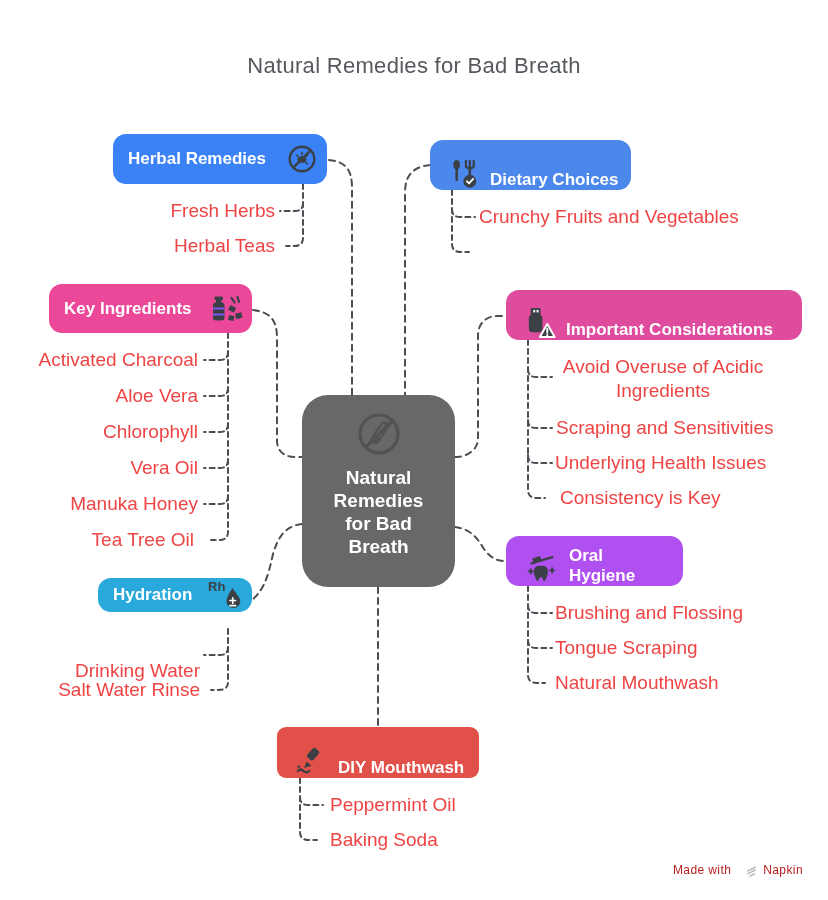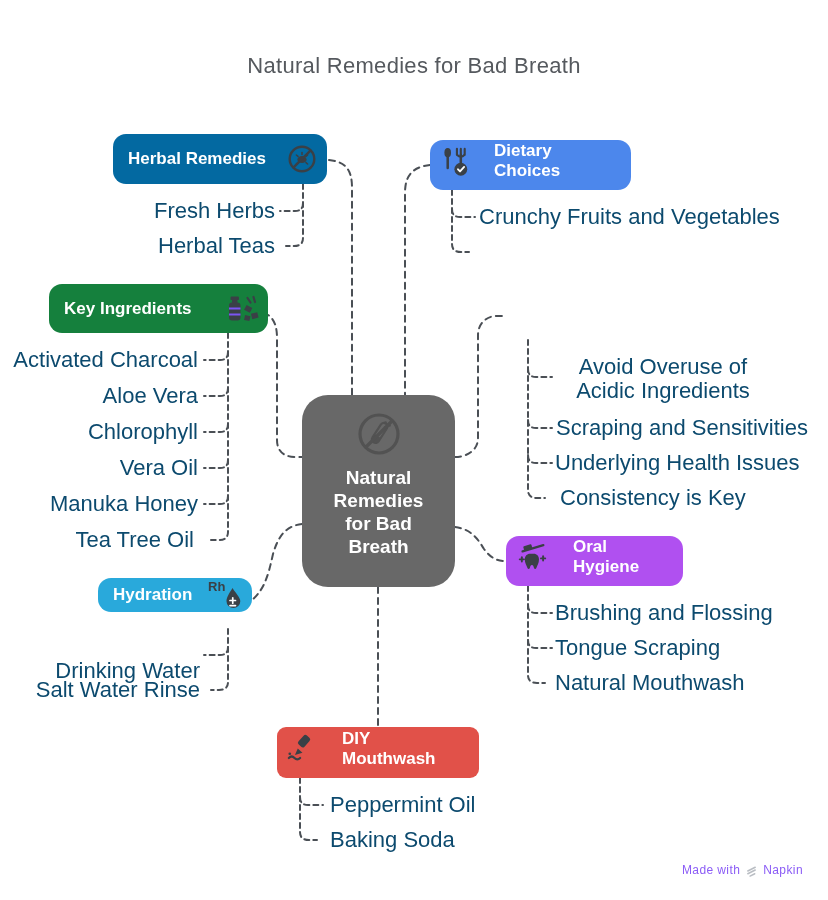--- a/index.html
+++ b/index.html
@@ -9,39 +9,39 @@
   }
   .title{
     position:absolute;top:53px;left:0;width:828px;text-align:center;
     font-size:22px;color:#55595E;letter-spacing:.3px;
   }
   .node{
     position:absolute;display:flex;align-items:center;border-radius:13px;
     box-sizing:border-box;color:#fff;font-size:17px;font-weight:bold;
   }
   .node.icon-right{justify-content:space-between;padding:0 9px 0 15px;}
-  .node.icon-left{justify-content:flex-start;gap:23px;padding:0 12px 8px 8px;}
-  .glyph{color:#3A4046;display:flex;align-items:center;flex:0 0 auto;}
+  .node.icon-left{justify-content:flex-start;gap:10px;padding:0 12px 0 8px;align-items:flex-end;}
+  .glyph{color:#3A4046;display:flex;align-items:center;flex:0 0 auto;margin-left:9px;}
   .item{
-    position:absolute;font-size:22px;color:#0c4a6e;line-height:22px;white-space:nowrap;
+    position:absolute;font-size:19px;color:#ef4444;line-height:22px;white-space:nowrap;
   }
   .item.right{text-align:right;}
   .item.wrap{white-space:normal;text-align:center;line-height:24px;}
   .center-node{
     position:absolute;left:302px;top:395px;width:153px;height:192px;border-radius:26px;
     display:flex;flex-direction:column;align-items:center;color:#fff;
   }
   .center-node .center-label{
     width:112px;text-align:center;font-size:19px;font-weight:bold;line-height:23px;margin-top:4px;
   }
   .center-glyph{margin-top:15px;color:#525252;}
   svg.connectors{position:absolute;left:0;top:0;pointer-events:none;}
   .watermark{
     position:absolute;right:25px;top:863px;display:flex;align-items:center;gap:5px;
-    font-size:12px;color:#8b5cf6;letter-spacing:.4px;
+    font-size:12px;color:#b91c1c;letter-spacing:.4px;
   }
 </style>
 </head>
 <body>
 
 <div class="canvas">
 
   <svg class="connectors" width="828" height="900" viewBox="0 0 828 900">
     <g fill="none" stroke="#4A4F55" stroke-width="2" stroke-linecap="round" stroke-dasharray="6 5">
       <path d="M329 160 C347 162 352 171 352 188 L352 395"></path>
@@ -79,21 +79,21 @@
       <path d="M528 605 Q528 613 536 613 L552 613"></path>
       <path d="M528 640 Q528 648 536 648 L552 648"></path>
 
       <path d="M300 778 L300 832 Q300 840 309 840 L317 840"></path>
       <path d="M300 797 Q300 805 308 805 L323 805"></path>
     </g>
   </svg>
 
   <div class="title">Natural Remedies for Bad Breath</div>
 
-  <div class="node icon-right" style="left: 113px; top: 134px; width: 214px; height: 50px; background: #0369a1;">
+  <div class="node icon-right" style="left: 113px; top: 134px; width: 214px; height: 50px; background: #3b82f6;">
     <span>Herbal Remedies</span>
     <span class="glyph">
       <svg width="32" height="32" viewBox="0 0 32 32">
         <circle cx="16" cy="16" r="12.3" fill="none" stroke="currentColor" stroke-width="2.4"></circle>
         <ellipse cx="16" cy="16.5" rx="4.6" ry="3.6" fill="currentColor"></ellipse>
         <g stroke="currentColor" stroke-width="1.6" stroke-linecap="round">
           <line x1="16" y1="11.4" x2="16" y2="9.6"></line>
             <line x1="20" y1="13.4" x2="21.6" y2="12"></line>
           <line x1="12" y1="13.4" x2="10.4" y2="12"></line>
             <line x1="20" y1="19.6" x2="21.6" y2="21"></line>
@@ -119,21 +119,21 @@
         <path d="M19.5 10 Q23.5 14 27.5 10" fill="none" stroke="currentColor" stroke-width="2.2"></path>
         <rect x="22.2" y="9" width="2.6" height="13" rx="1.3" fill="currentColor"></rect>
         <circle cx="23.5" cy="25" r="6.6" fill="currentColor"></circle>
         <path d="M20.6 25 l2.1 2.2 l4.2 -4.6" fill="none" stroke="#fff" stroke-width="1.9" stroke-linecap="round" stroke-linejoin="round"></path>
       </svg>
     </span>
     <span>Dietary Choices</span>
   </div>
   <div class="item" style="left:479px;top:206px;">Crunchy Fruits and Vegetables</div>
 
-  <div class="node icon-right" style="left: 49px; top: 284px; width: 219px; height: 49px; background: #15803d;">
+  <div class="node icon-right" style="left: 49px; top: 284px; width: 203px; height: 49px; background: #ec4899;">
     <span>Key Ingredients</span>
     <span class="glyph">
       <svg width="34" height="31" viewBox="0 0 34 31">
         <rect x="5.5" y="3.5" width="8.5" height="3.6" rx="1.2" fill="currentColor"></rect>
         <rect x="7" y="6.5" width="5.5" height="4.5" fill="currentColor"></rect>
         <rect x="4" y="9.5" width="11.5" height="18" rx="3" fill="currentColor"></rect>
         <rect x="4" y="14.5" width="11.5" height="2" fill="#7B55F2"></rect>
         <rect x="4" y="20.5" width="11.5" height="2" fill="#7B55F2"></rect>
         <g stroke="currentColor" stroke-width="2.2" stroke-linecap="round">
           <line x1="22.5" y1="5" x2="25.5" y2="9.5"></line>
@@ -145,20 +145,34 @@
       </svg>
     </span>
   </div>
   <div class="item right" style="right:630px;top:349px;">Activated Charcoal</div>
   <div class="item right" style="right:630px;top:385px;">Aloe Vera</div>
   <div class="item right" style="right:630px;top:421px;">Chlorophyll</div>
   <div class="item right" style="right:630px;top:457px;">Vera Oil</div>
   <div class="item right" style="right:630px;top:493px;">Manuka Honey</div>
   <div class="item right" style="right:634px;top:529px;text-align:right;">Tea Tree Oil</div>
 
+  <div class="node icon-left" style="left: 506px; top: 290px; width: 296px; height: 50px; background: rgb(223, 75, 157);">
+    <span class="glyph">
+      <svg width="33" height="35" viewBox="0 0 34 36">
+        <rect x="8" y="3" width="10" height="8" rx="1.5" fill="currentColor"></rect>
+        <rect x="10.6" y="5" width="2" height="2.6" fill="#fff"></rect>
+        <rect x="14" y="5" width="2" height="2.6" fill="#fff"></rect>
+        <rect x="6" y="10" width="14" height="18" rx="4" fill="currentColor"></rect>
+        <path d="M25 19.5 L32.6 33 H17.4 Z" fill="currentColor" stroke="#fff" stroke-width="2" stroke-linejoin="round"></path>
+        <line x1="25" y1="24.5" x2="25" y2="28.5" stroke="#fff" stroke-width="2" stroke-linecap="round"></line>
+        <circle cx="25" cy="31" r="1.2" fill="#fff"></circle>
+      </svg>
+    </span>
+    <span>Important Considerations</span>
+  </div>
   <div class="item wrap" style="left:552px;top:355px;width:222px;">Avoid Overuse of Acidic Ingredients</div>
   <div class="item" style="left:556px;top:417px;">Scraping and Sensitivities</div>
   <div class="item" style="left:560px;top:487px;">Consistency is Key</div>
   <div class="item" style="left:555px;top:452px;">Underlying Health Issues</div>
 
   <div class="node icon-right" style="left: 98px; top: 578px; width: 154px; height: 34px; background: rgb(41, 169, 219);">
     <span>Hydration</span>
     <span class="glyph">
       <svg width="36" height="34" viewBox="0 0 36 34">
         <text x="1" y="13" font-family="Liberation Sans, sans-serif" font-size="13" font-weight="bold" fill="currentColor">Rh</text>

